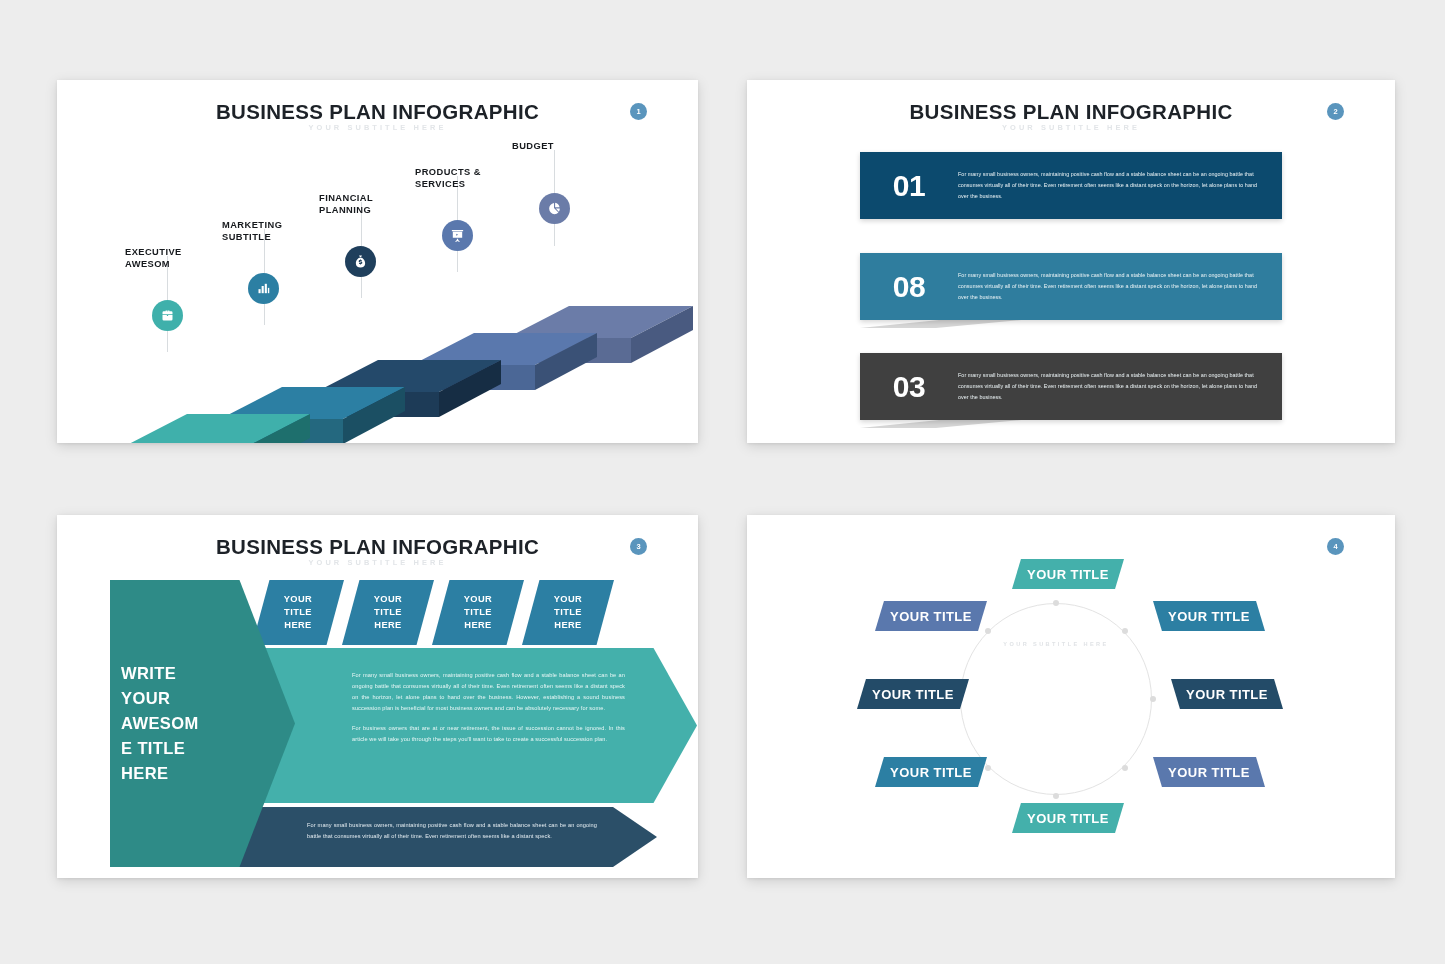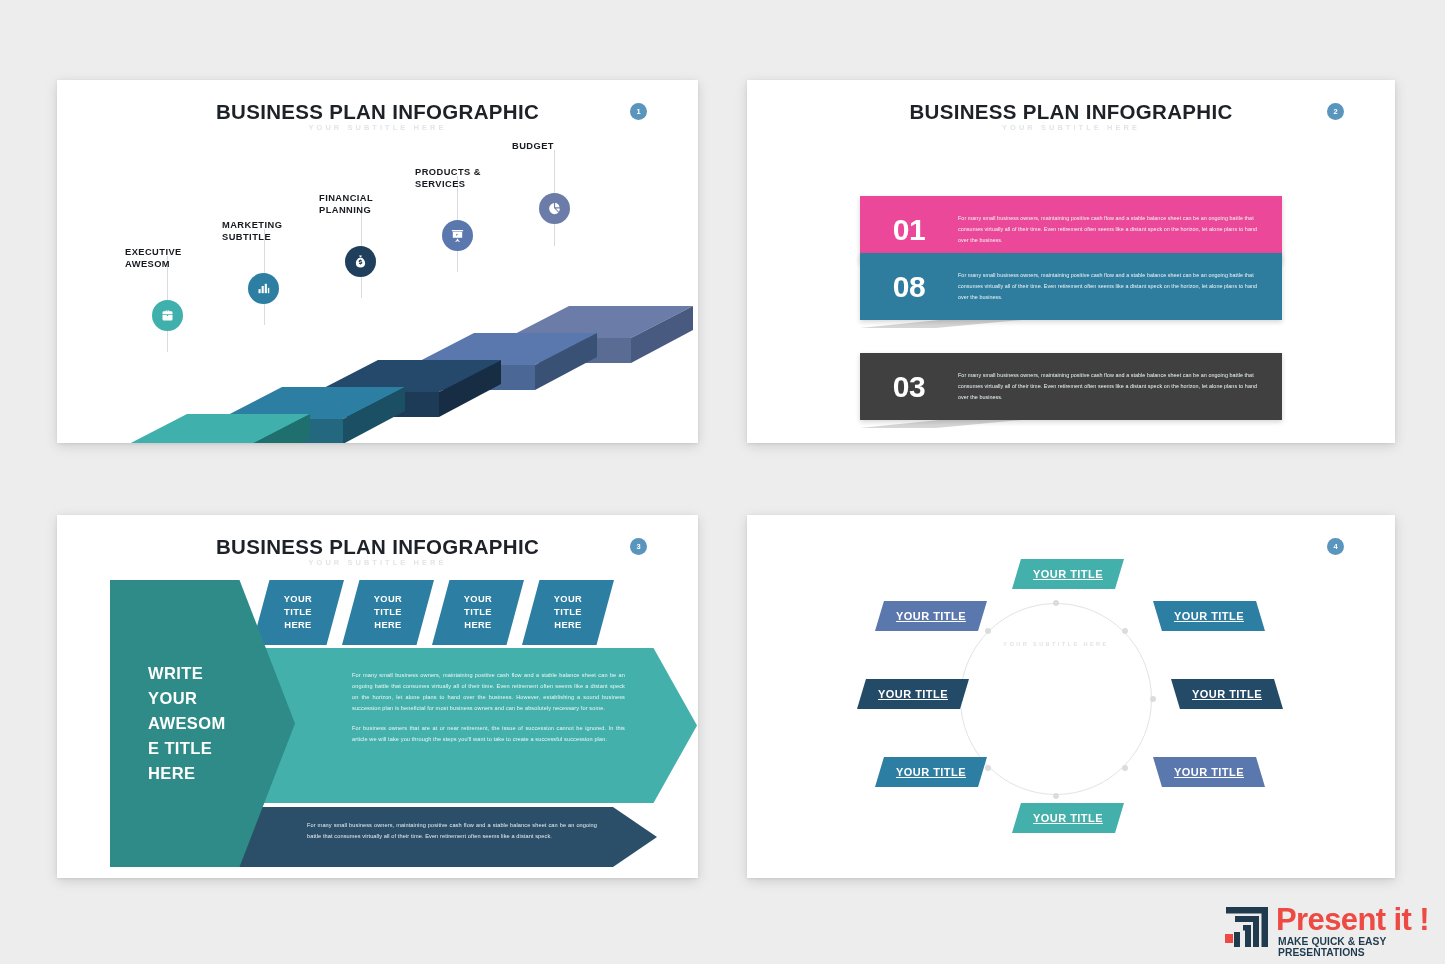--- a/index.html
+++ b/index.html
@@ -107,21 +107,21 @@
   .s3-left-arrow {
     position: absolute;
     left: 53px; top: 65px; width: 185px; height: 287px;
     background: #2e8b87;
     clip-path: polygon(0% 0%, 70% 0%, 100% 50%, 70% 100%, 0% 100%);
     display: flex; align-items: center;
   }
   .s3-left-arrow .s3-title {
     font-size: 16.5px; font-weight: bold; color: #ffffff;
     line-height: 1.52; letter-spacing: 0.4px;
-    padding-left: 38px; width: 125px;
+    padding-left: 11px; width: 125px;
     white-space: pre-line;
   }
   .s3-tab {
     position: absolute;
     top: 65px; width: 92px; height: 65px;
     background: #2c7fa3;
     clip-path: polygon(19% 0%, 100% 0%, 81% 100%, 0% 100%);
     display: flex; align-items: center; justify-content: center;
   }
   .s3-tab span {
@@ -180,23 +180,22 @@
     background: #dcdcdc; border-radius: 50%;
   }
   .s4-tab {
     position: absolute;
     width: 112px; height: 30px;
     display: flex; align-items: center; justify-content: center;
   }
   .s4-tab.skew-r { clip-path: polygon(8% 0%, 100% 0%, 92% 100%, 0% 100%); }
   .s4-tab.skew-l { clip-path: polygon(0% 0%, 92% 0%, 100% 100%, 8% 100%); }
   .s4-tab span {
-    font-size: 11px; font-weight: bold; color: #ffffff;
+    font-size: 13px; font-weight: bold; color: #ffffff;
     letter-spacing: 0.45px;
-    text-decoration: underline;
   }
 
   
   .logo { position: absolute; left: 1224px; top: 903px; width: 215px; height: 52px; }
   .logo-mark { position: absolute; left: 0; top: 2px; width: 46px; height: 44px; }
   .logo-word {
     position: absolute; left: 52px; top: 0;
     font-size: 31px; font-weight: bold; color: #ec4a42;
     letter-spacing: -0.6px; line-height: 1.08;
   }
@@ -300,21 +299,21 @@
   </div>
 
   <div class="slide" id="slide-2">
     <div class="slide-title">BUSINESS PLAN INFOGRAPHIC</div>
     <div class="slide-subtitle">YOUR SUBTITLE HERE</div>
     <div class="page-badge">2</div>
 
     <div class="band-connector" id="conn-1"></div>
     <div class="band-connector" id="conn-2"></div>
 
-    <div class="band" style="top:72px; background:#ec4899;margin-top:44px;">
+    <div class="band" style="top:72px; background:#0c4a6e;">
       <div class="band-num">01</div>
       <div class="band-text">For many small business owners, maintaining positive cash flow and a stable balance sheet can be an ongoing battle that consumes virtually all of their time. Even retirement often seems like a distant speck on the horizon, let alone plans to hand over the business.</div>
     </div>
     <div class="band" style="top:173px; background:#2f7d9e;">
       <div class="band-num">08</div>
       <div class="band-text">For many small business owners, maintaining positive cash flow and a stable balance sheet can be an ongoing battle that consumes virtually all of their time. Even retirement often seems like a distant speck on the horizon, let alone plans to hand over the business.</div>
     </div>
     <div class="band" style="top:273px; background:#404040;">
       <div class="band-num">03</div>
       <div class="band-text">For many small business owners, maintaining positive cash flow and a stable balance sheet can be an ongoing battle that consumes virtually all of their time. Even retirement often seems like a distant speck on the horizon, let alone plans to hand over the business.</div>
@@ -406,28 +405,14 @@
       </div>
       <div class="s4-tab skew-l" style="left:406px; top:242px; background:#5a78ad;">
         <span>YOUR TITLE</span>
       </div>
       <div class="s4-tab skew-r" style="left:265px; top:288px; background:#44b0ab;">
         <span>YOUR TITLE</span>
       </div>
     </div>
   </div>
 
-  <div class="logo">
-    <svg class="logo-mark" viewBox="0 0 46 44">
-      <rect x="2" y="2" width="42" height="6.5" fill="#1f3b4d"></rect>
-      <rect x="37.5" y="2" width="6.5" height="40" fill="#1f3b4d"></rect>
-      <rect x="11" y="11" width="24" height="6" fill="#1f3b4d"></rect>
-      <rect x="29" y="11" width="6" height="31" fill="#1f3b4d"></rect>
-      <rect x="19" y="20" width="8" height="5.5" fill="#1f3b4d"></rect>
-      <rect x="21" y="20" width="6" height="22" fill="#1f3b4d"></rect>
-      <rect x="10" y="27" width="6" height="15" fill="#1f3b4d"></rect>
-      <rect x="1" y="29" width="8" height="9" fill="#ec4a42"></rect>
-    </svg>
-    <div class="logo-word">Present it !</div>
-    <div class="logo-tag">MAKE QUICK &amp; EASY PRESENTATIONS</div>
-  </div>
 
 </div>
 
 </body></html>

